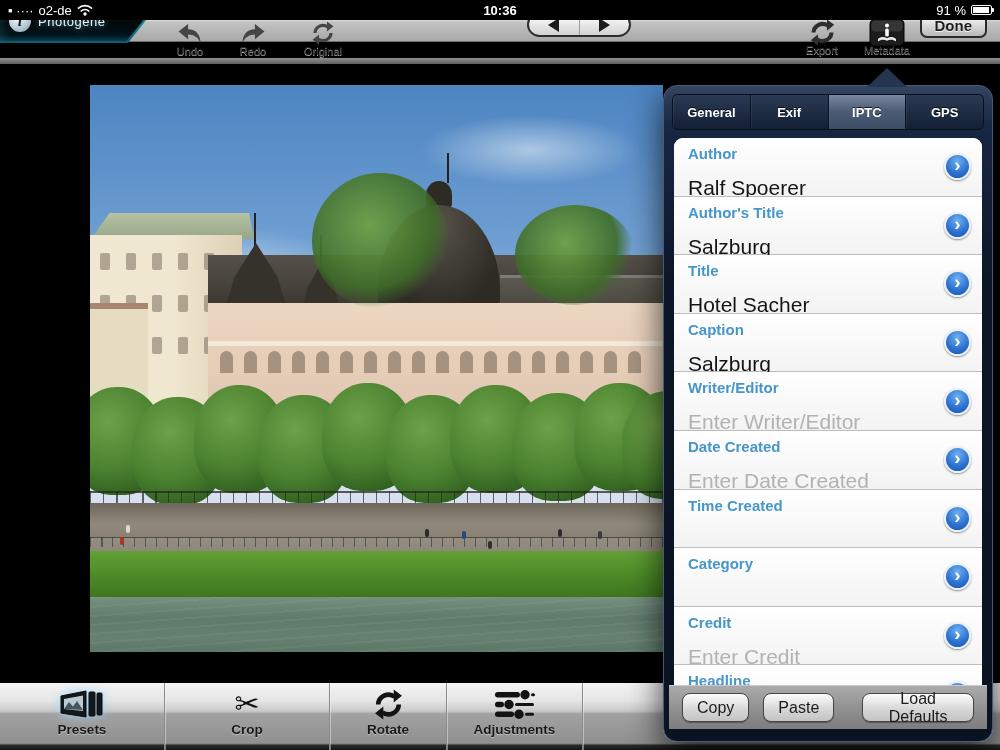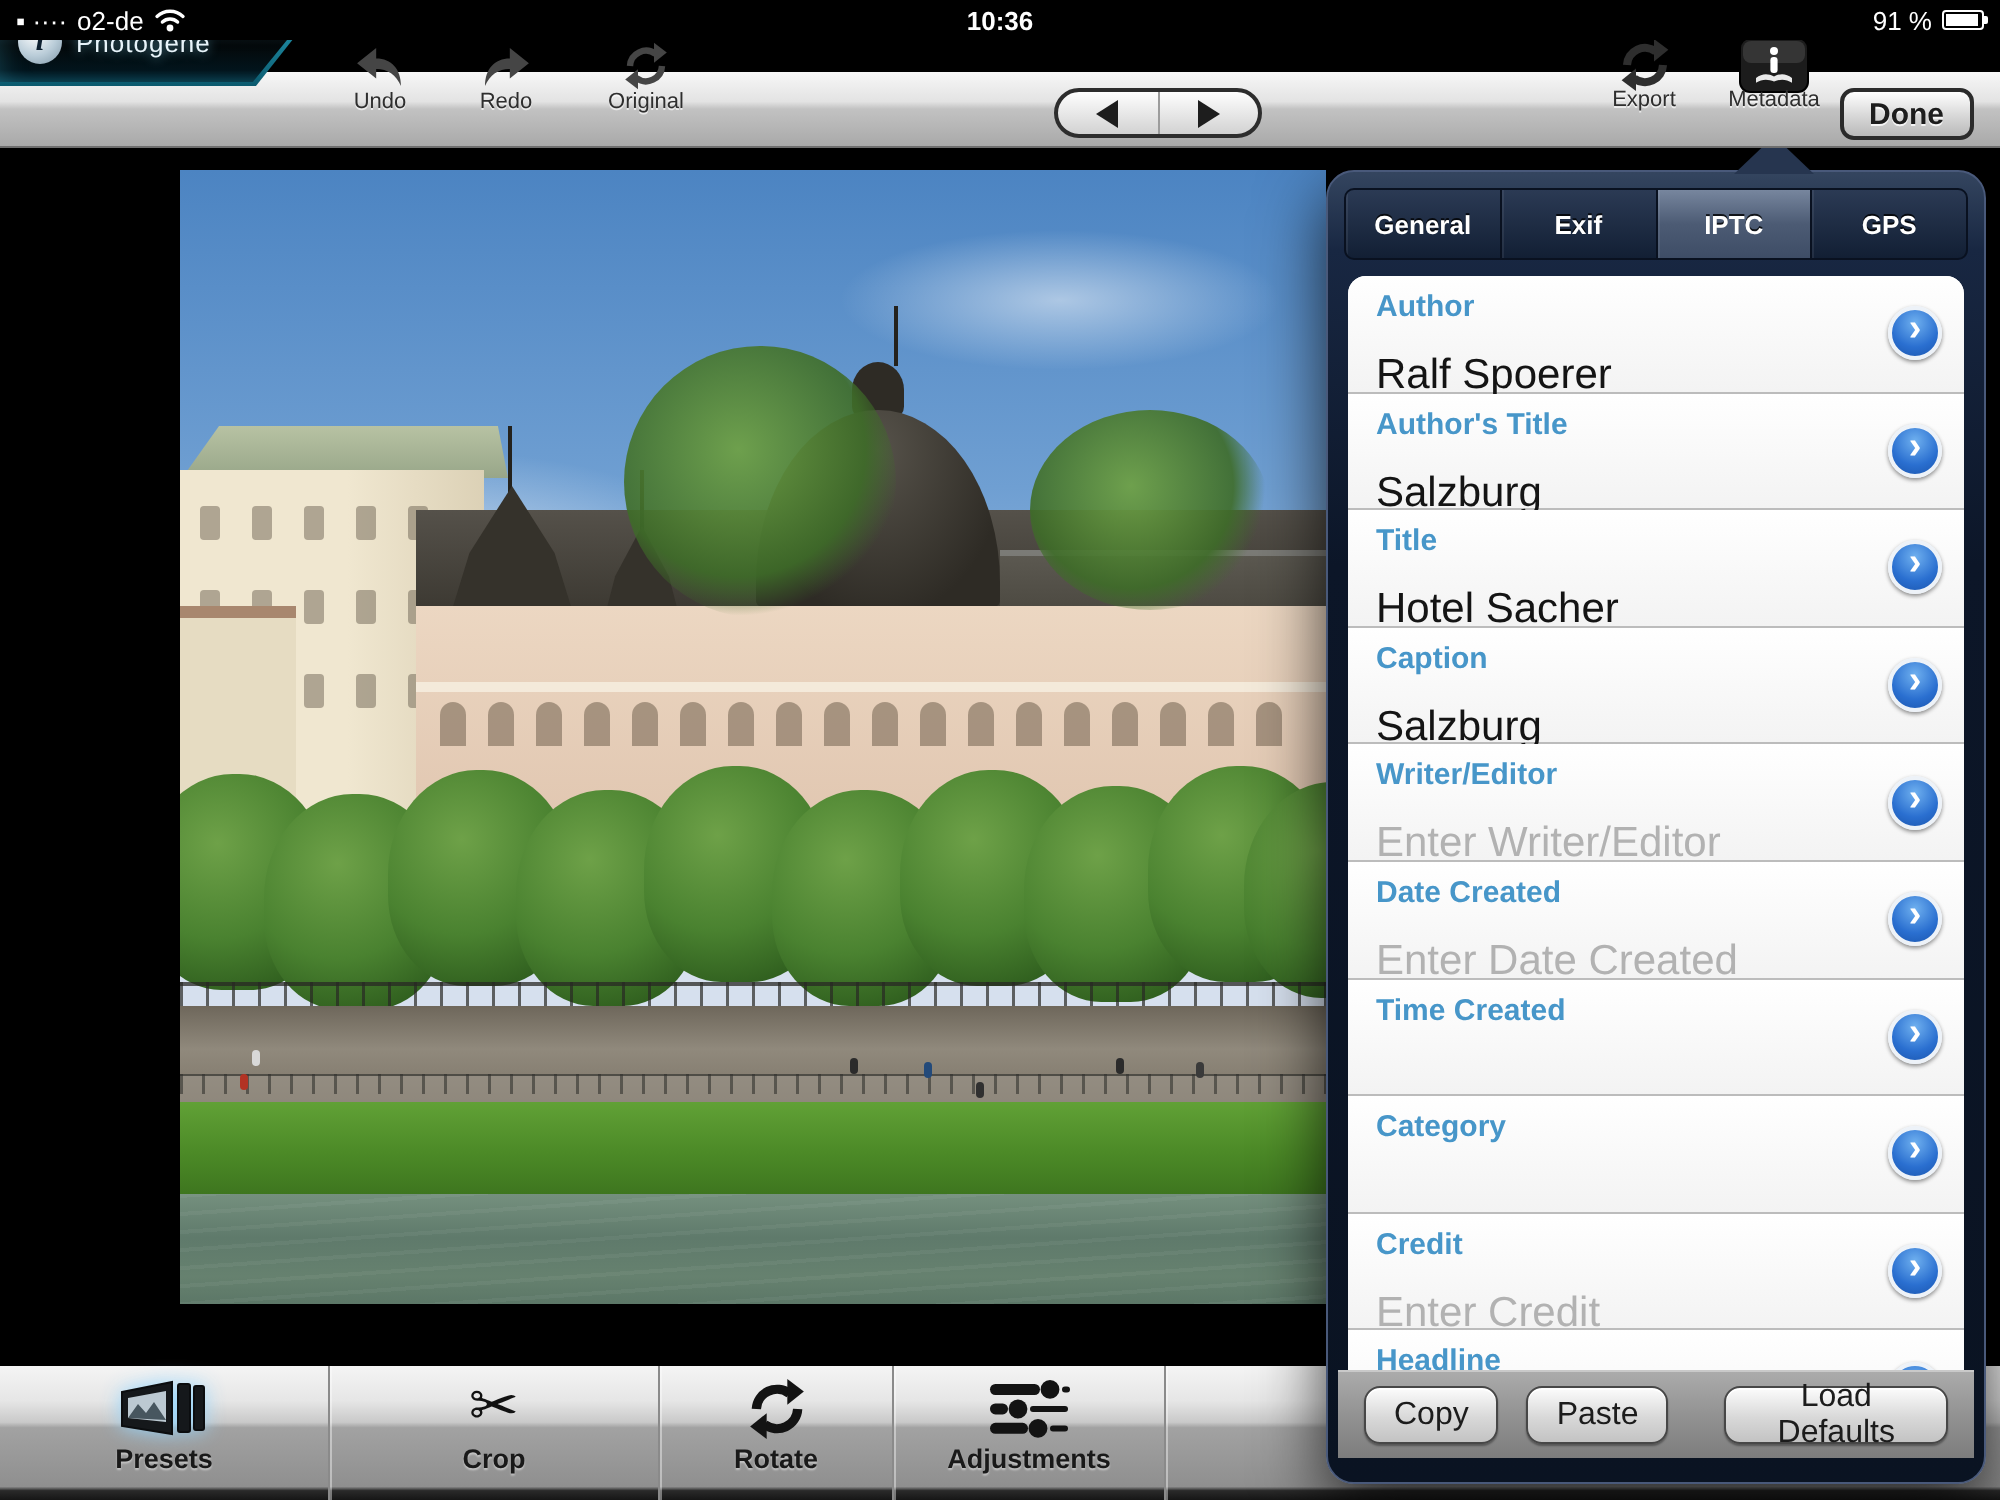--- a/index.html
+++ b/index.html
@@ -10,21 +10,21 @@
   .statusbar { position:absolute; left:0; top:0; width:100%; height:20px; background:#000;
     color:#fff; font-size:13px; display:flex; align-items:center; padding:0 8px; z-index:20; }
   .sb-left { display:flex; align-items:center; gap:5px; }
   .sb-time { position:absolute; left:0; width:100%; text-align:center; font-weight:bold; }
   .sb-right { margin-left:auto; display:flex; align-items:center; gap:5px; z-index:1; }
   .bat { position:relative; width:21px; height:10px; border:1px solid #fff; border-radius:2px; }
   .bat-fill { position:absolute; left:1px; top:1px; bottom:1px; width:16px; background:#fff; }
   .bat-tip { position:absolute; right:-3px; top:2px; width:2px; height:4px; background:#fff; border-radius:0 1px 1px 0; }
 
   
-  .toolbar { position:absolute; left:0; top:36px; width:100%; height:38px; z-index:15;
+  .toolbar { position:absolute; left:0; top:4px; width:100%; height:38px; z-index:15;
     background:linear-gradient(180deg,#f7f7f7 0%,#e3e3e3 40%,#c2c2c2 50%,#a9a9a9 100%);
     border-bottom:1px solid #6e6e6e; }
   .toolbar-strip { position:absolute; left:0; top:58px; width:100%; height:6px; z-index:14;
     background:linear-gradient(180deg,#909090,#5f5f5f); }
 
   .logo-wrap { position:absolute; left:0; top:0; width:162px; height:43px; z-index:16; }
   .logo-glow { position:absolute; inset:0; clip-path:polygon(0 0,100% 0,79% 100%,0 100%);
     background:linear-gradient(180deg,#2aa9c4,#0b5a6e); }
   .logo-plate { position:absolute; left:0; top:1px; right:3px; bottom:2px;
     clip-path:polygon(0 0,100% 0,79.5% 100%,0 100%);

